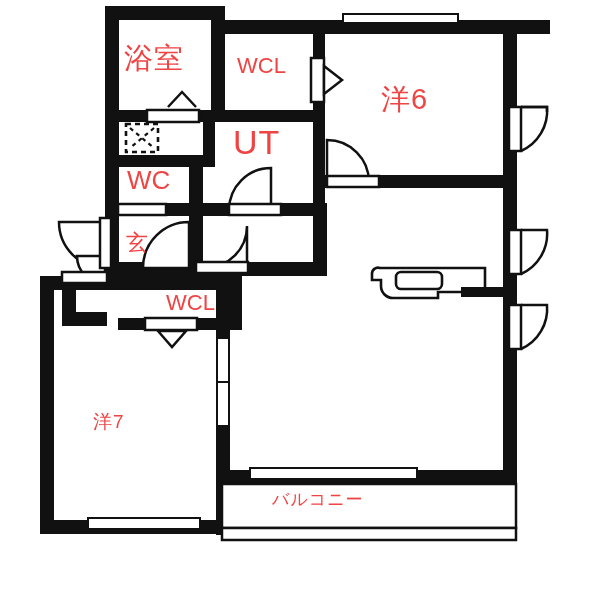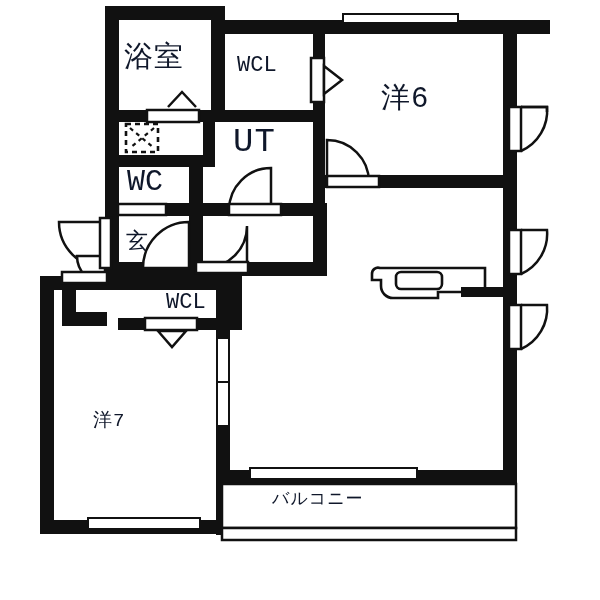--- a/index.html
+++ b/index.html
@@ -17,30 +17,30 @@
   }
   #floorplan-svg {
     position: absolute;
     left: 0;
     top: 0;
     width: 600px;
     height: 600px;
   }
   .room-label {
     position: absolute;
-    color: #0f172a;
-    font-family: Liberation Mono, monospace;
+    color: #ef4444;
+    font-family: Liberation Sans, sans-serif;
     white-space: nowrap;
     line-height: 1;
     user-select: none;
   }
   .lbl-yokushitsu { left: 124px; top: 44px;  font-size: 29px; letter-spacing: 1px; }
   .lbl-wcl-top    { left: 237px; top: 55px;  font-size: 22px; }
   .lbl-ut         { left: 233px; top: 125px; font-size: 34px; letter-spacing: 1px; }
-  .lbl-wc         { left: 127px; top: 167px; font-size: 30px; }
+  .lbl-wc         { left: 127px; top: 167px; font-size: 26px; }
   .lbl-genkan     { left: 126px; top: 232px; font-size: 22px; }
   .lbl-wcl-bot    { left: 166px; top: 292px; font-size: 22px; }
   .lbl-yo6        { left: 381px; top: 85px;  font-size: 29px; letter-spacing: 1px; text-align: right; }
   .lbl-yo7        { left:  93px; top: 412px; font-size: 19px; letter-spacing: 1px; }
   .lbl-ldk        { left: 277px; top: 354px; font-size: 31px; letter-spacing: 0px; }
   .lbl-balcony    { left: 272px; top: 491px; font-size: 17px; letter-spacing: 1px; }
 </style>
 </head>
 <body>
 

